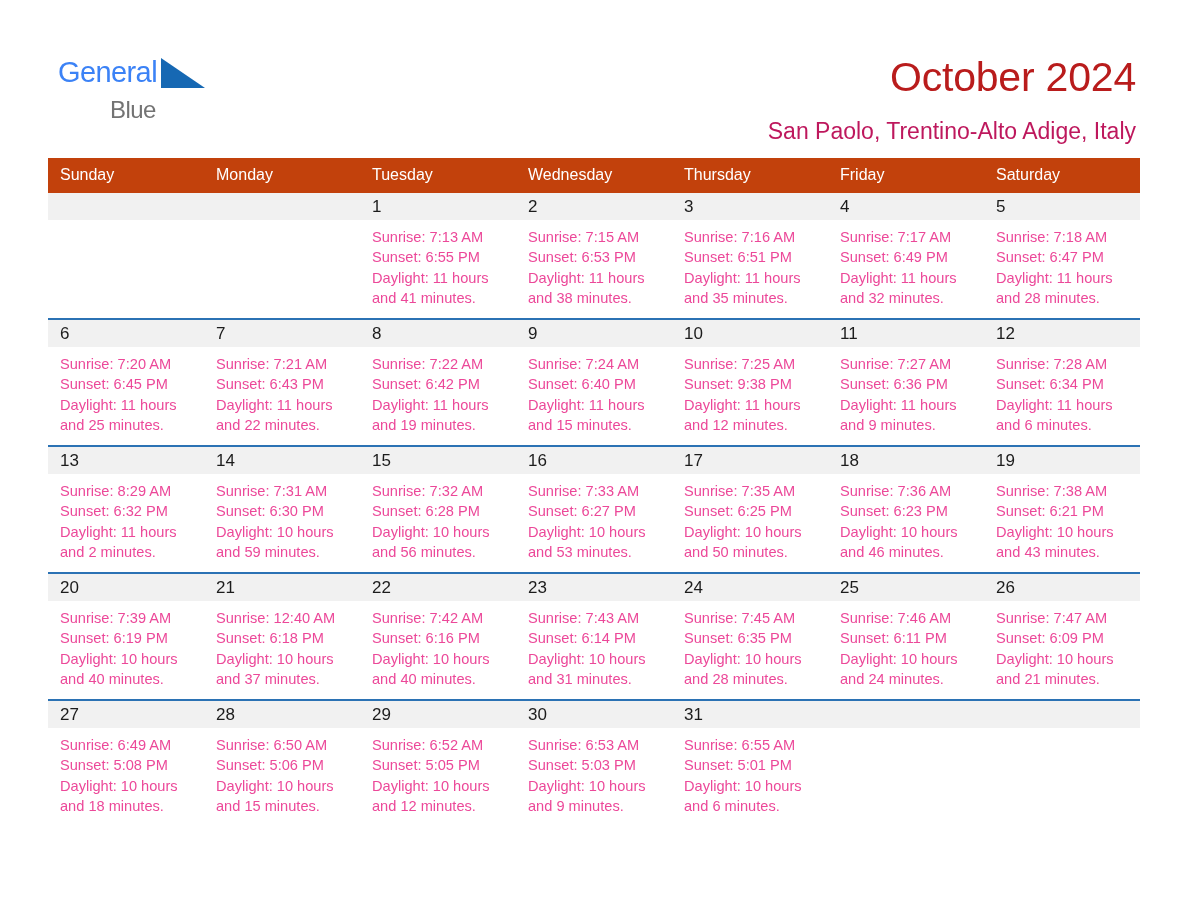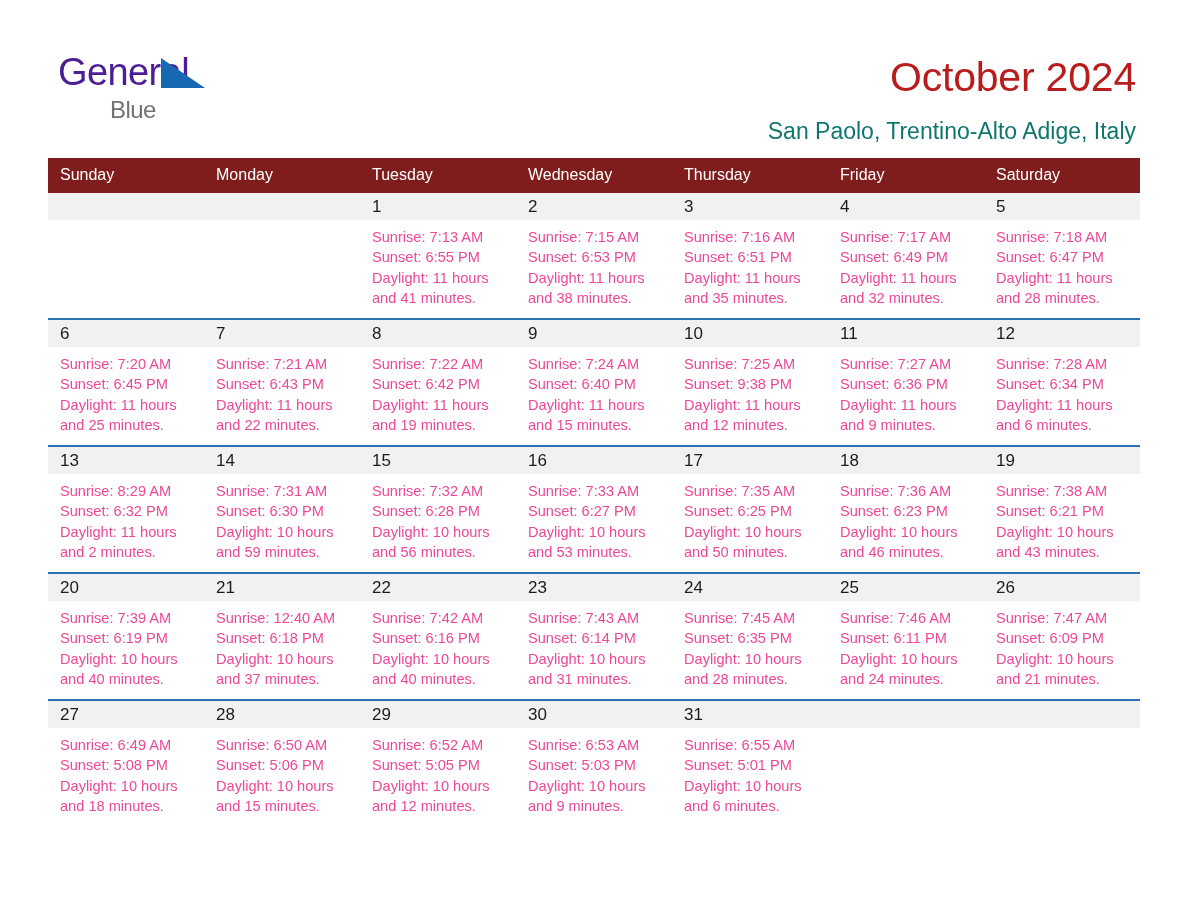--- a/index.html
+++ b/index.html
@@ -37,23 +37,23 @@
     height: 80px;
   }
   .logo-row1 {
     position: relative;
     height: 44px;
   }
   .logo-general {
     position: absolute;
     left: 0;
     top: 0;
-    font-size: 38px;
+    font-size: 29px;
     letter-spacing: -0.6px;
-    color: #4c1d95;
+    color: #3b82f6;
     font-family: "Liberation Sans", sans-serif;
     line-height: 44px;
   }
   .logo-triangle {
     position: absolute;
     left: 103px;
     top: 8px;
     width: 0;
     height: 0;
     border-left: 44px solid #1668b3;
@@ -77,38 +77,38 @@
     color: #b91c1c;
     font-weight: normal;
     letter-spacing: -0.2px;
     white-space: nowrap;
   }
   .subtitle {
     position: absolute;
     right: 4px;
     top: 78px;
     font-size: 23px;
-    color: #0f766e;
+    color: #be185d;
     white-space: nowrap;
   }
 
   
   .calendar {
     position: absolute;
     left: 48px;
     top: 158px;
     width: 1092px;
   }
   table.cal {
     width: 1092px;
     border-collapse: collapse;
     table-layout: fixed;
   }
   table.cal th {
-    background: #7f1d1d;
+    background: #c2410c;
     color: #ffffff;
     font-size: 16px;
     font-weight: normal;
     text-align: left;
     padding: 7px 0 8px 12px;
     height: 20px;
     vertical-align: middle;
   }
   td.daycell {
     vertical-align: top;

